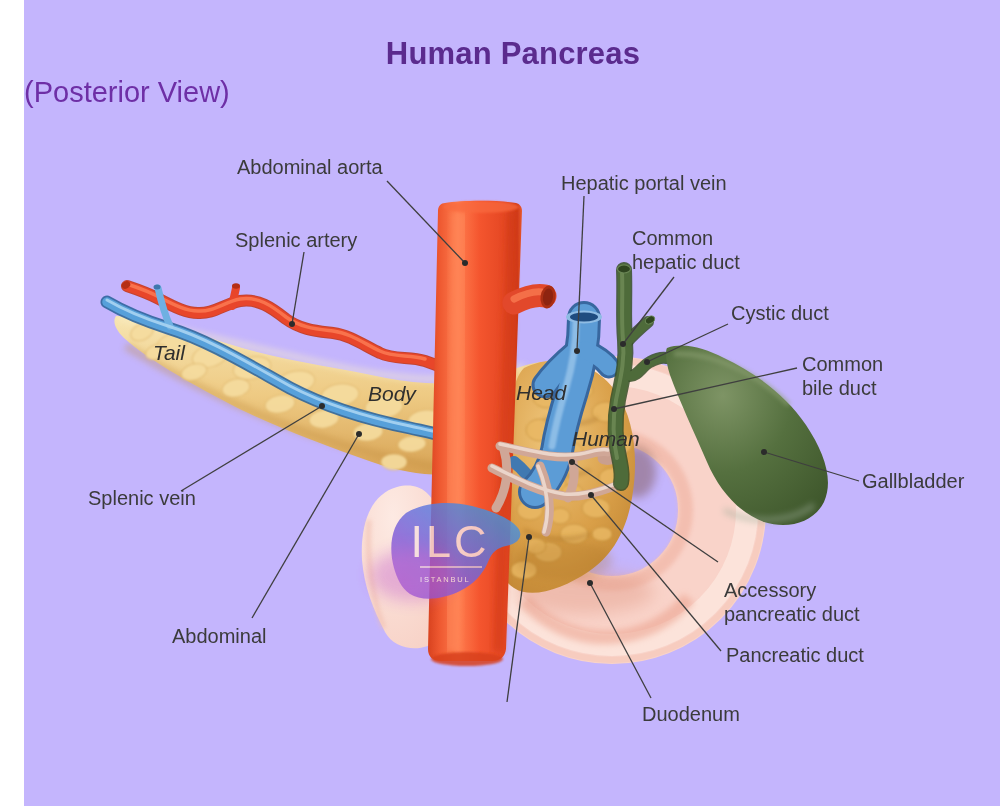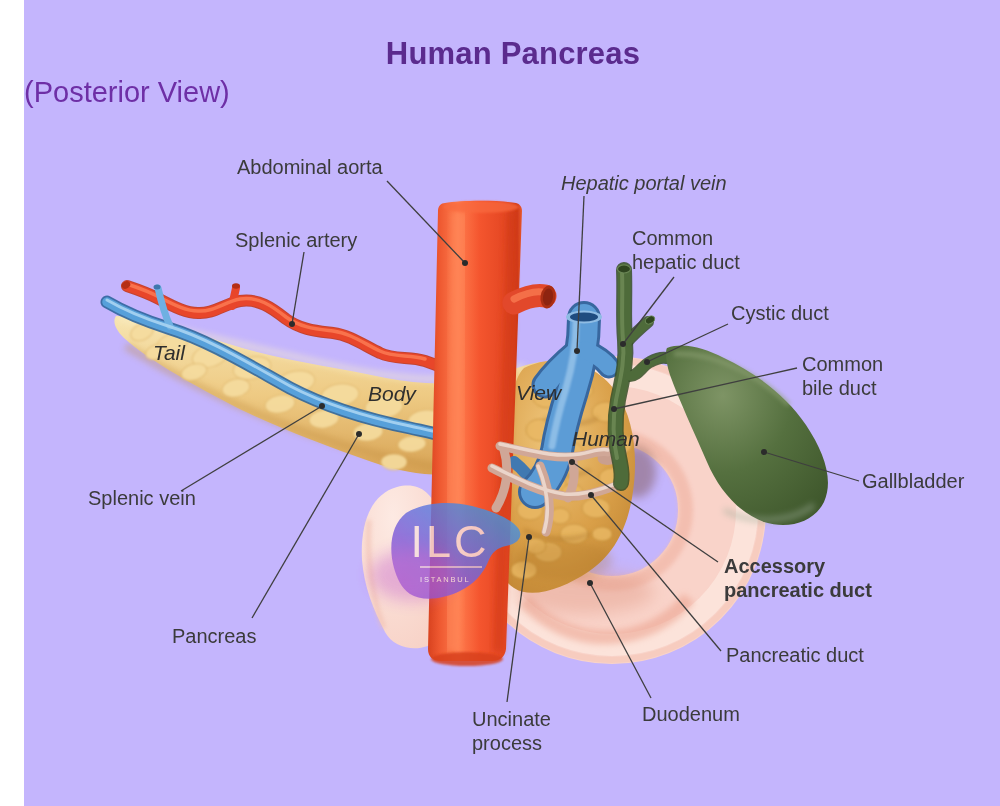--- a/index.html
+++ b/index.html
@@ -268,34 +268,32 @@
       <circle cx="567" cy="495" r="3"></circle>
         <circle cx="566" cy="583" r="3"></circle>
       <circle cx="505" cy="537" r="3"></circle>
         <circle cx="298" cy="406" r="3"></circle>
       <circle cx="335" cy="434" r="3"></circle>
     </g>
   </svg>
 
   <div class="label" style="left:213px; top:155px;text-align:center;">Abdominal aorta</div>
   <div class="label" style="left:211px; top:228px;">Splenic artery</div>
-  <div class="label" style="left:537px; top:171px;font-style:italic;">Hepatic portal vein</div>
+  <div class="label" style="left:537px; top:171px;">Hepatic portal vein</div>
   <div class="label" style="left:608px; top:226px;">Common
 hepatic duct</div>
   <div class="label" style="left:707px; top:301px;">Cystic duct</div>
   <div class="label" style="left:778px; top:352px;">Common
 bile duct</div>
   <div class="label" style="left:838px; top:469px;">Gallbladder</div>
-  <div class="label" style="left:700px; top:554px;font-weight:bold;">Accessory
+  <div class="label" style="left:700px; top:578px;">Accessory
 pancreatic duct</div>
   <div class="label" style="left:702px; top:643px;">Pancreatic duct</div>
   <div class="label" style="left:618px; top:702px;">Duodenum</div>
-  <div class="label" style="left:448px; top:707px;">Uncinate
-process</div>
   <div class="label" style="left:64px; top:486px;">Splenic vein</div>
-  <div class="label" style="left:148px; top:624px;">Pancreas</div>
+  <div class="label" style="left:148px; top:624px;">Abdominal</div>
 
   <div class="rlabel" style="left:129px; top:341px;">Tail</div>
   <div class="rlabel" style="left:344px; top:382px;font-style:italic;">Body</div>
-  <div class="rlabel" style="left:492px; top:381px;">View</div>
+  <div class="rlabel" style="left:492px; top:381px;">Head</div>
   <div class="rlabel" style="left:548px; top:427px;">Human</div>
 
 </div>
 
 </body></html>

